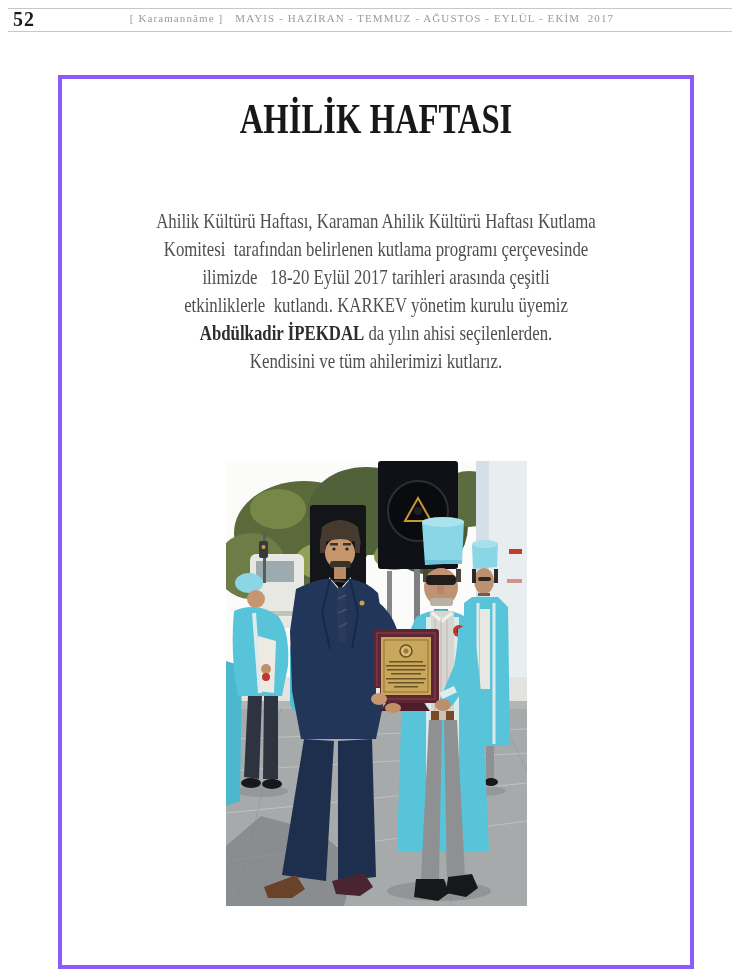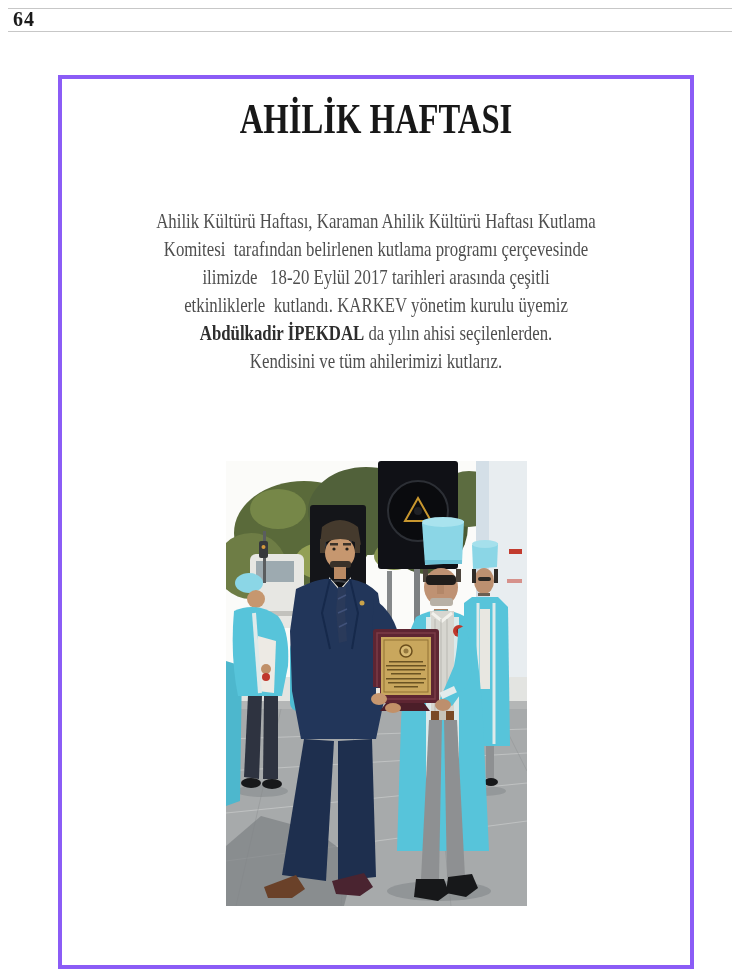--- a/index.html
+++ b/index.html
@@ -42,21 +42,24 @@
   }
   .photo svg { display:block; width:301px; height:445px; }
 </style>
 </head>
 <body>
 
 <div class="page">
 
   <div class="rule top"></div>
   <div class="rule bottom"></div>
-  <span class="page-num">64</span>
+  <span class="page-num">52</span>
+  <div class="header-center">
+    <span>[ Karamannâme ]</span><span class="months">MAYIS - HAZİRAN - TEMMUZ - AĞUSTOS - EYLÜL - EKİM  2017</span>
+  </div>
 
   <div class="content-box">
     <h1 class="article-title">AHİLİK HAFTASI</h1>
 
     <div class="article-body">
       <div class="line">Ahilik Kültürü Haftası, Karaman Ahilik Kültürü Haftası Kutlama</div>
       <div class="line">Komitesi  tarafından belirlenen kutlama programı çerçevesinde</div>
       <div class="line">ilimizde   18-20 Eylül 2017 tarihleri arasında çeşitli</div>
       <div class="line">etkinliklerle  kutlandı. KARKEV yönetim kurulu üyemiz</div>
       <div class="line"><b>Abdülkadir İPEKDAL</b><span> da yılın ahisi seçilenlerden.</span></div>

